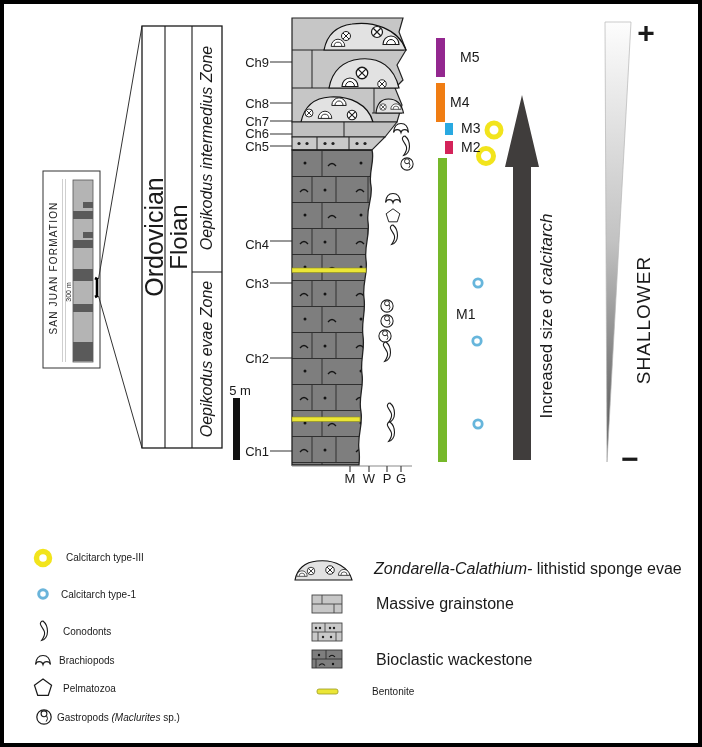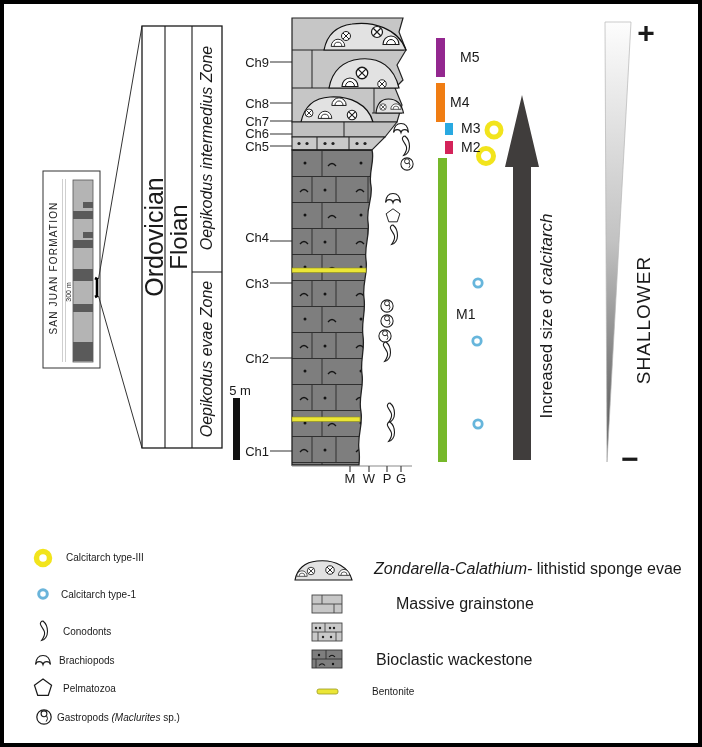--- a/index.html
+++ b/index.html
@@ -233,21 +233,21 @@
 <div class="lab vtext" style="left:154px;top:237px;font-size:25px;">Ordovician</div>
 <div class="lab vtext" style="left:179px;top:237px;font-size:24px;">Floian</div>
 <div class="lab vtext it" style="left:207px;top:148px;font-size:16px;">Oepikodus intermedius Zone</div>
 <div class="lab vtext it" style="left:207px;top:359px;font-size:16px;">Oepikodus evae Zone</div>
 
 <div class="lab ch" style="top:62px;">Ch9</div>
 <div class="lab ch" style="top:103px;">Ch8</div>
 <div class="lab ch" style="top:121px;">Ch7</div>
 <div class="lab ch" style="top:133px;text-align:right;">Ch6</div>
 <div class="lab ch" style="top:146px;">Ch5</div>
-<div class="lab ch" style="top:237px;">Ch4</div>
+<div class="lab ch" style="top:244px;">Ch4</div>
 <div class="lab ch" style="top:283px;">Ch3</div>
 <div class="lab ch" style="top:358px;">Ch2</div>
 <div class="lab ch" style="top:451px;">Ch1</div>
 
 <div class="lab ctext" style="left:240px;top:390px;font-size:13px;">5 m</div>
 
 <div class="lab ctext tick" style="left:350px;top:478px;">M</div>
 <div class="lab ctext tick" style="left:369px;top:478px;">W</div>
 <div class="lab ctext tick" style="left:387px;top:478px;">P</div>
 <div class="lab ctext tick" style="left:401px;top:478px;">G</div>
@@ -265,17 +265,17 @@
 <div class="lab vtext" style="left:644px;top:320px;font-size:19px;letter-spacing:1px;">SHALLOWER</div>
 
 <div class="lab vmid leg" style="left:66px;top:557px;">Calcitarch type-III</div>
 <div class="lab vmid leg" style="left:61px;top:594px;">Calcitarch type-1</div>
 <div class="lab vmid leg" style="left:63px;top:631px;">Conodonts</div>
 <div class="lab vmid leg" style="left:59px;top:660px;">Brachiopods</div>
 <div class="lab vmid leg" style="left:63px;top:688px;">Pelmatozoa</div>
 <div class="lab vmid leg" style="left:57px;top:717px;"><span>Gastropods </span><span class="it">(Maclurites</span><span> sp.)</span></div>
 
 <div class="lab vmid legr" style="left:374px;top:569px;"><span class="it">Zondarella-Calathium-</span><span> lithistid sponge evae</span></div>
-<div class="lab vmid legr" style="left:376px;top:604px;margin-left:20px;">Massive grainstone</div>
+<div class="lab vmid legr" style="left:376px;top:604px;">Massive grainstone</div>
 <div class="lab vmid legr" style="left:376px;top:660px;">Bioclastic wackestone</div>
 <div class="lab vmid leg" style="left:372px;top:691px;">Bentonite</div>
 
 </div>
 
 </body></html>

